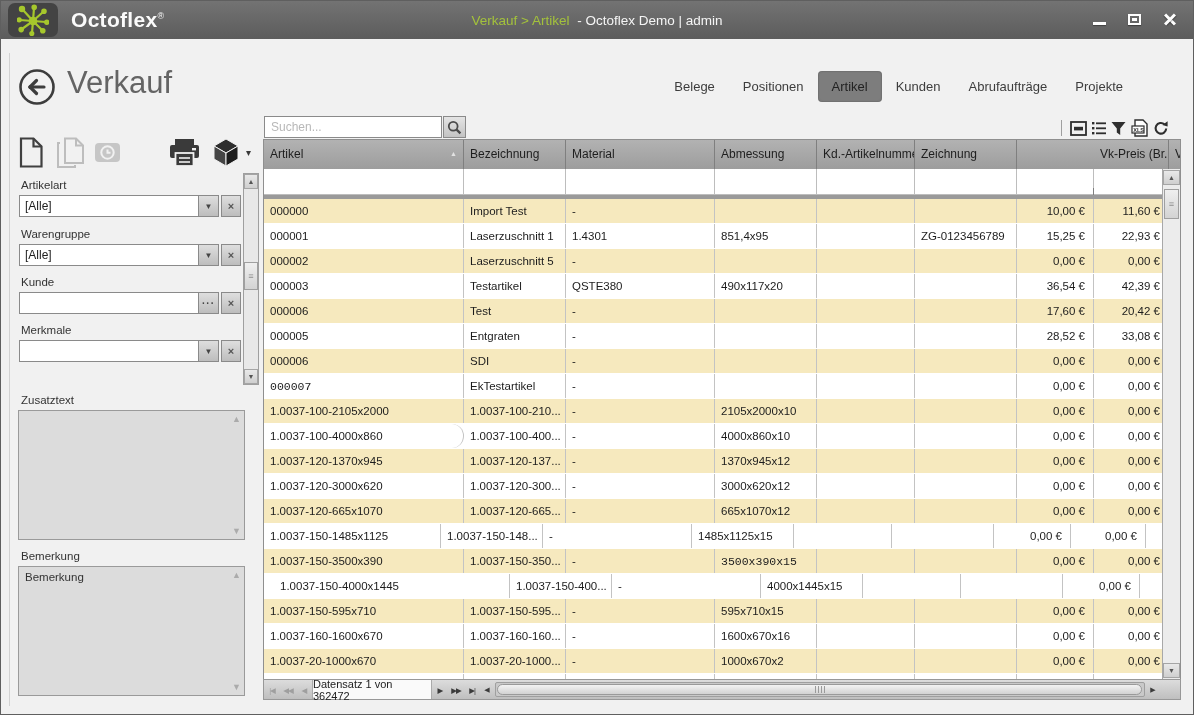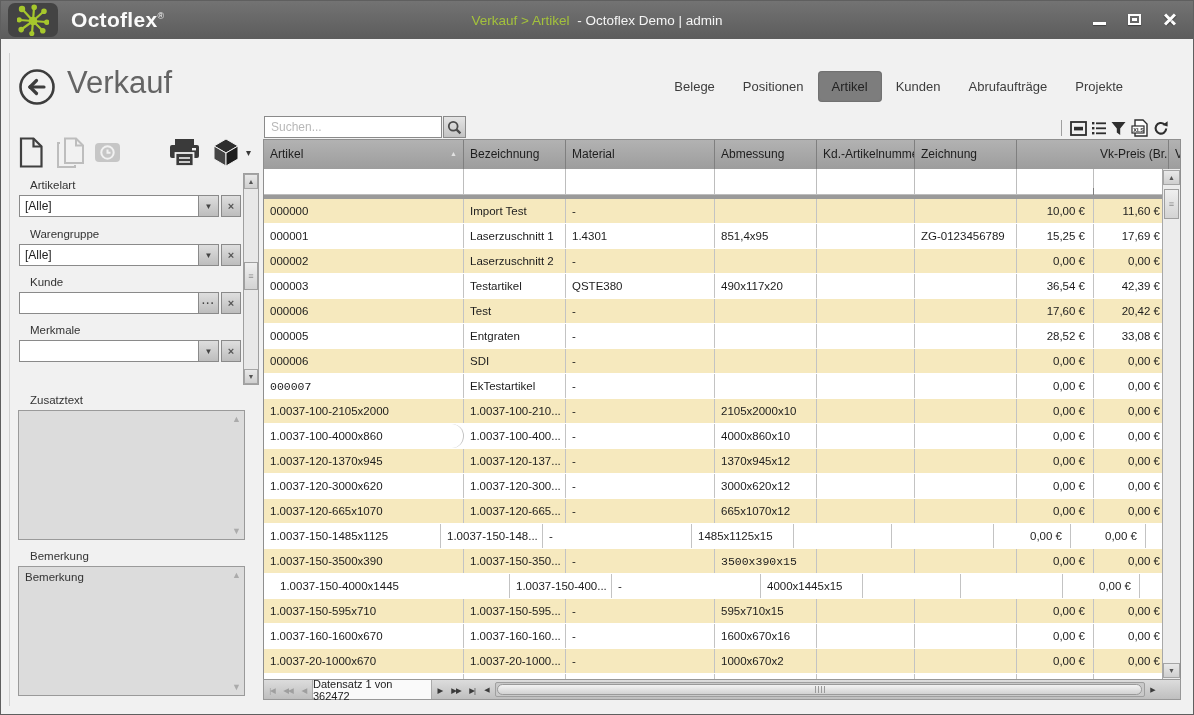--- a/index.html
+++ b/index.html
@@ -27,21 +27,21 @@
   .back-btn{position:absolute;left:16px;top:66px;width:40px;height:40px;cursor:pointer;}
   .page-title{position:absolute;left:66px;top:64px;font-size:31px;color:#646464;}
   .tabs{position:absolute;top:70px;right:56px;display:flex;align-items:center;height:30px;}
   .tab{padding:8px 14px;font-size:13px;color:#3d3d3d;cursor:pointer;white-space:nowrap;}
   .tab.active{background:#7d7d7d;border-radius:4px;color:#222;box-shadow:inset 0 0 2px rgba(0,0,0,.35);}
 
   
   .left-panel{position:absolute;left:10px;top:130px;width:248px;height:565px;}
   .toolbar{position:absolute;left:8px;top:2px;height:38px;display:flex;align-items:center;}
   .tb-icon{display:flex;align-items:center;justify-content:center;cursor:pointer;}
-  .flt-label{position:absolute;left:19px;font-size:11.5px;color:#333;}
+  .flt-label{position:absolute;left:10px;font-size:11.5px;color:#333;}
   .combo{position:absolute;left:8px;width:222px;height:22px;display:flex;}
   .combo input{flex:1;min-width:0;height:22px;border:1px solid #8a8a8a;padding:0 5px;font-size:12px;color:#222;background:#fff;outline:none;}
   .cbtn{width:20px;height:22px;background:linear-gradient(#dedede,#bdbdbd);border:1px solid #8a8a8a;border-left:none;display:flex;align-items:center;justify-content:center;font-size:8px;color:#444;cursor:pointer;}
   .cbtn.sep{margin-left:2px;border-left:1px solid #8a8a8a;font-size:11px;font-weight:bold;color:#555;}
   .cbtn.dots{font-size:10px;font-weight:bold;letter-spacing:1px;}
   .panel-sb{position:absolute;right:0;top:42px;width:16px;height:212px;background:#e8e8e8;border:1px solid #9f9f9f;}
   .sb-arrow{position:absolute;left:0;right:0;height:15px;background:linear-gradient(#e9e9e9,#cfcfcf);border:1px solid #a5a5a5;display:flex;align-items:center;justify-content:center;font-size:7px;color:#555;cursor:pointer;}
   .panel-sb .up{top:0;} .panel-sb .down{bottom:0;}
   .sb-thumb{position:absolute;left:0;right:0;background:linear-gradient(#efefef,#d3d3d3);border:1px solid #9f9f9f;display:flex;align-items:center;justify-content:center;font-size:9px;color:#8d8d8d;cursor:pointer;}
   .memo{position:absolute;left:7px;width:227px;background:#dcdcdc;border:1px solid #9a9a9a;font-size:11.5px;color:#333;padding:4px 6px;cursor:text;}
@@ -336,26 +336,26 @@
             <div class="cell" style="flex: 1 1 0%;"></div>
           </div>
           <div class="row even">
             <div class="cell" style="width: 200px;">000001</div>
             <div class="cell" style="width: 102px;">Laserzuschnitt 1</div>
             <div class="cell" style="width: 149px;">1.4301</div>
             <div class="cell" style="width: 102px;">851,4x95</div>
             <div class="cell" style="width: 98px;"></div>
             <div class="cell" style="width: 102px;">ZG-0123456789</div>
             <div class="cell right" style="width: 77px;">15,25 €</div>
-            <div class="cell right" style="width: 75px;">17,69 €</div>
+            <div class="cell right" style="width: 75px;">22,93 €</div>
             <div class="cell" style="flex: 1 1 0%;"></div>
           </div>
           <div class="row odd">
             <div class="cell" style="width: 200px;">000002</div>
-            <div class="cell" style="width: 102px;">Laserzuschnitt 2</div>
+            <div class="cell" style="width: 102px;">Laserzuschnitt 5</div>
             <div class="cell" style="width: 149px;">-</div>
             <div class="cell" style="width: 102px;"></div>
             <div class="cell" style="width: 98px;"></div>
             <div class="cell" style="width: 102px;"></div>
             <div class="cell right" style="width: 77px;">0,00 €</div>
             <div class="cell right" style="width: 75px;">0,00 €</div>
             <div class="cell" style="flex: 1 1 0%;"></div>
           </div>
           <div class="row even">
             <div class="cell" style="width: 200px;">000003</div>

